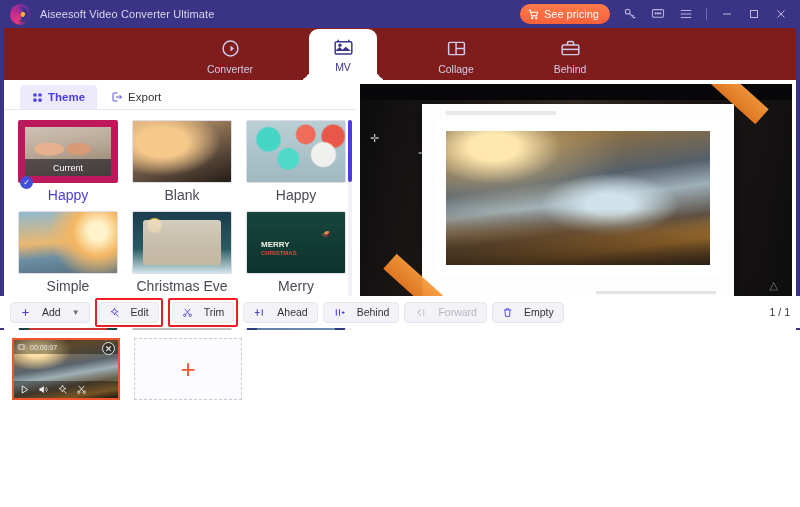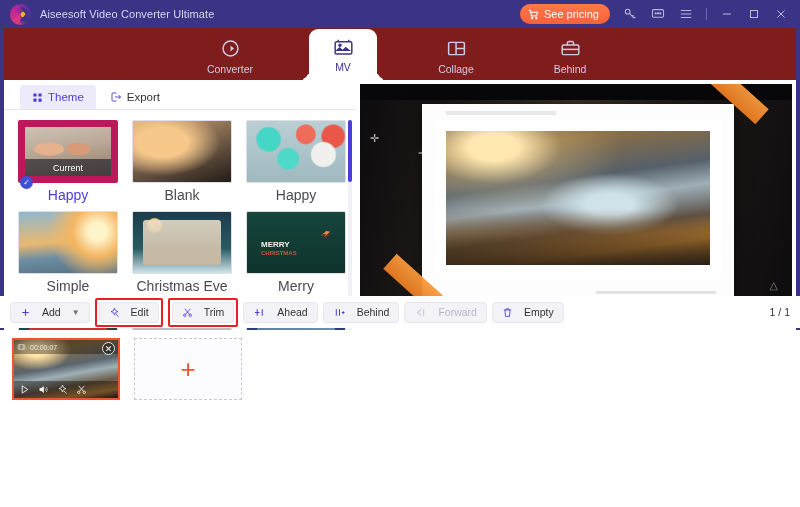--- a/index.html
+++ b/index.html
@@ -97,21 +97,21 @@
   .subtabs {
     height: 26px; display: flex; align-items: flex-end;
     border-bottom: 1px solid #e6e6ef; padding-left: 16px; gap: 2px;
     margin-top: 4px;
   }
   .stab {
     height: 24px; display: flex; align-items: center; gap: 5px;
     padding: 0 12px; font-size: 11.5px; color: #333; cursor: pointer;
     border-radius: 4px 4px 0 0;
   }
-  .stab.active { background: #eceafb; color: #4b3ddb; font-weight: normal; }
+  .stab.active { background: #eceafb; color: #4b3ddb; font-weight: bold; }
   .stab svg { display:block; }
 
   
   .themes {
     position: absolute; top: 34px; left: 0; right: 0; bottom: 75px;
     padding: 6px 10px 0 14px; overflow: hidden;
   }
   .trow { display: flex; gap: 14px; margin-bottom: 8px; }
   .tcell { width: 100px; cursor: pointer; }
   .thumb {

